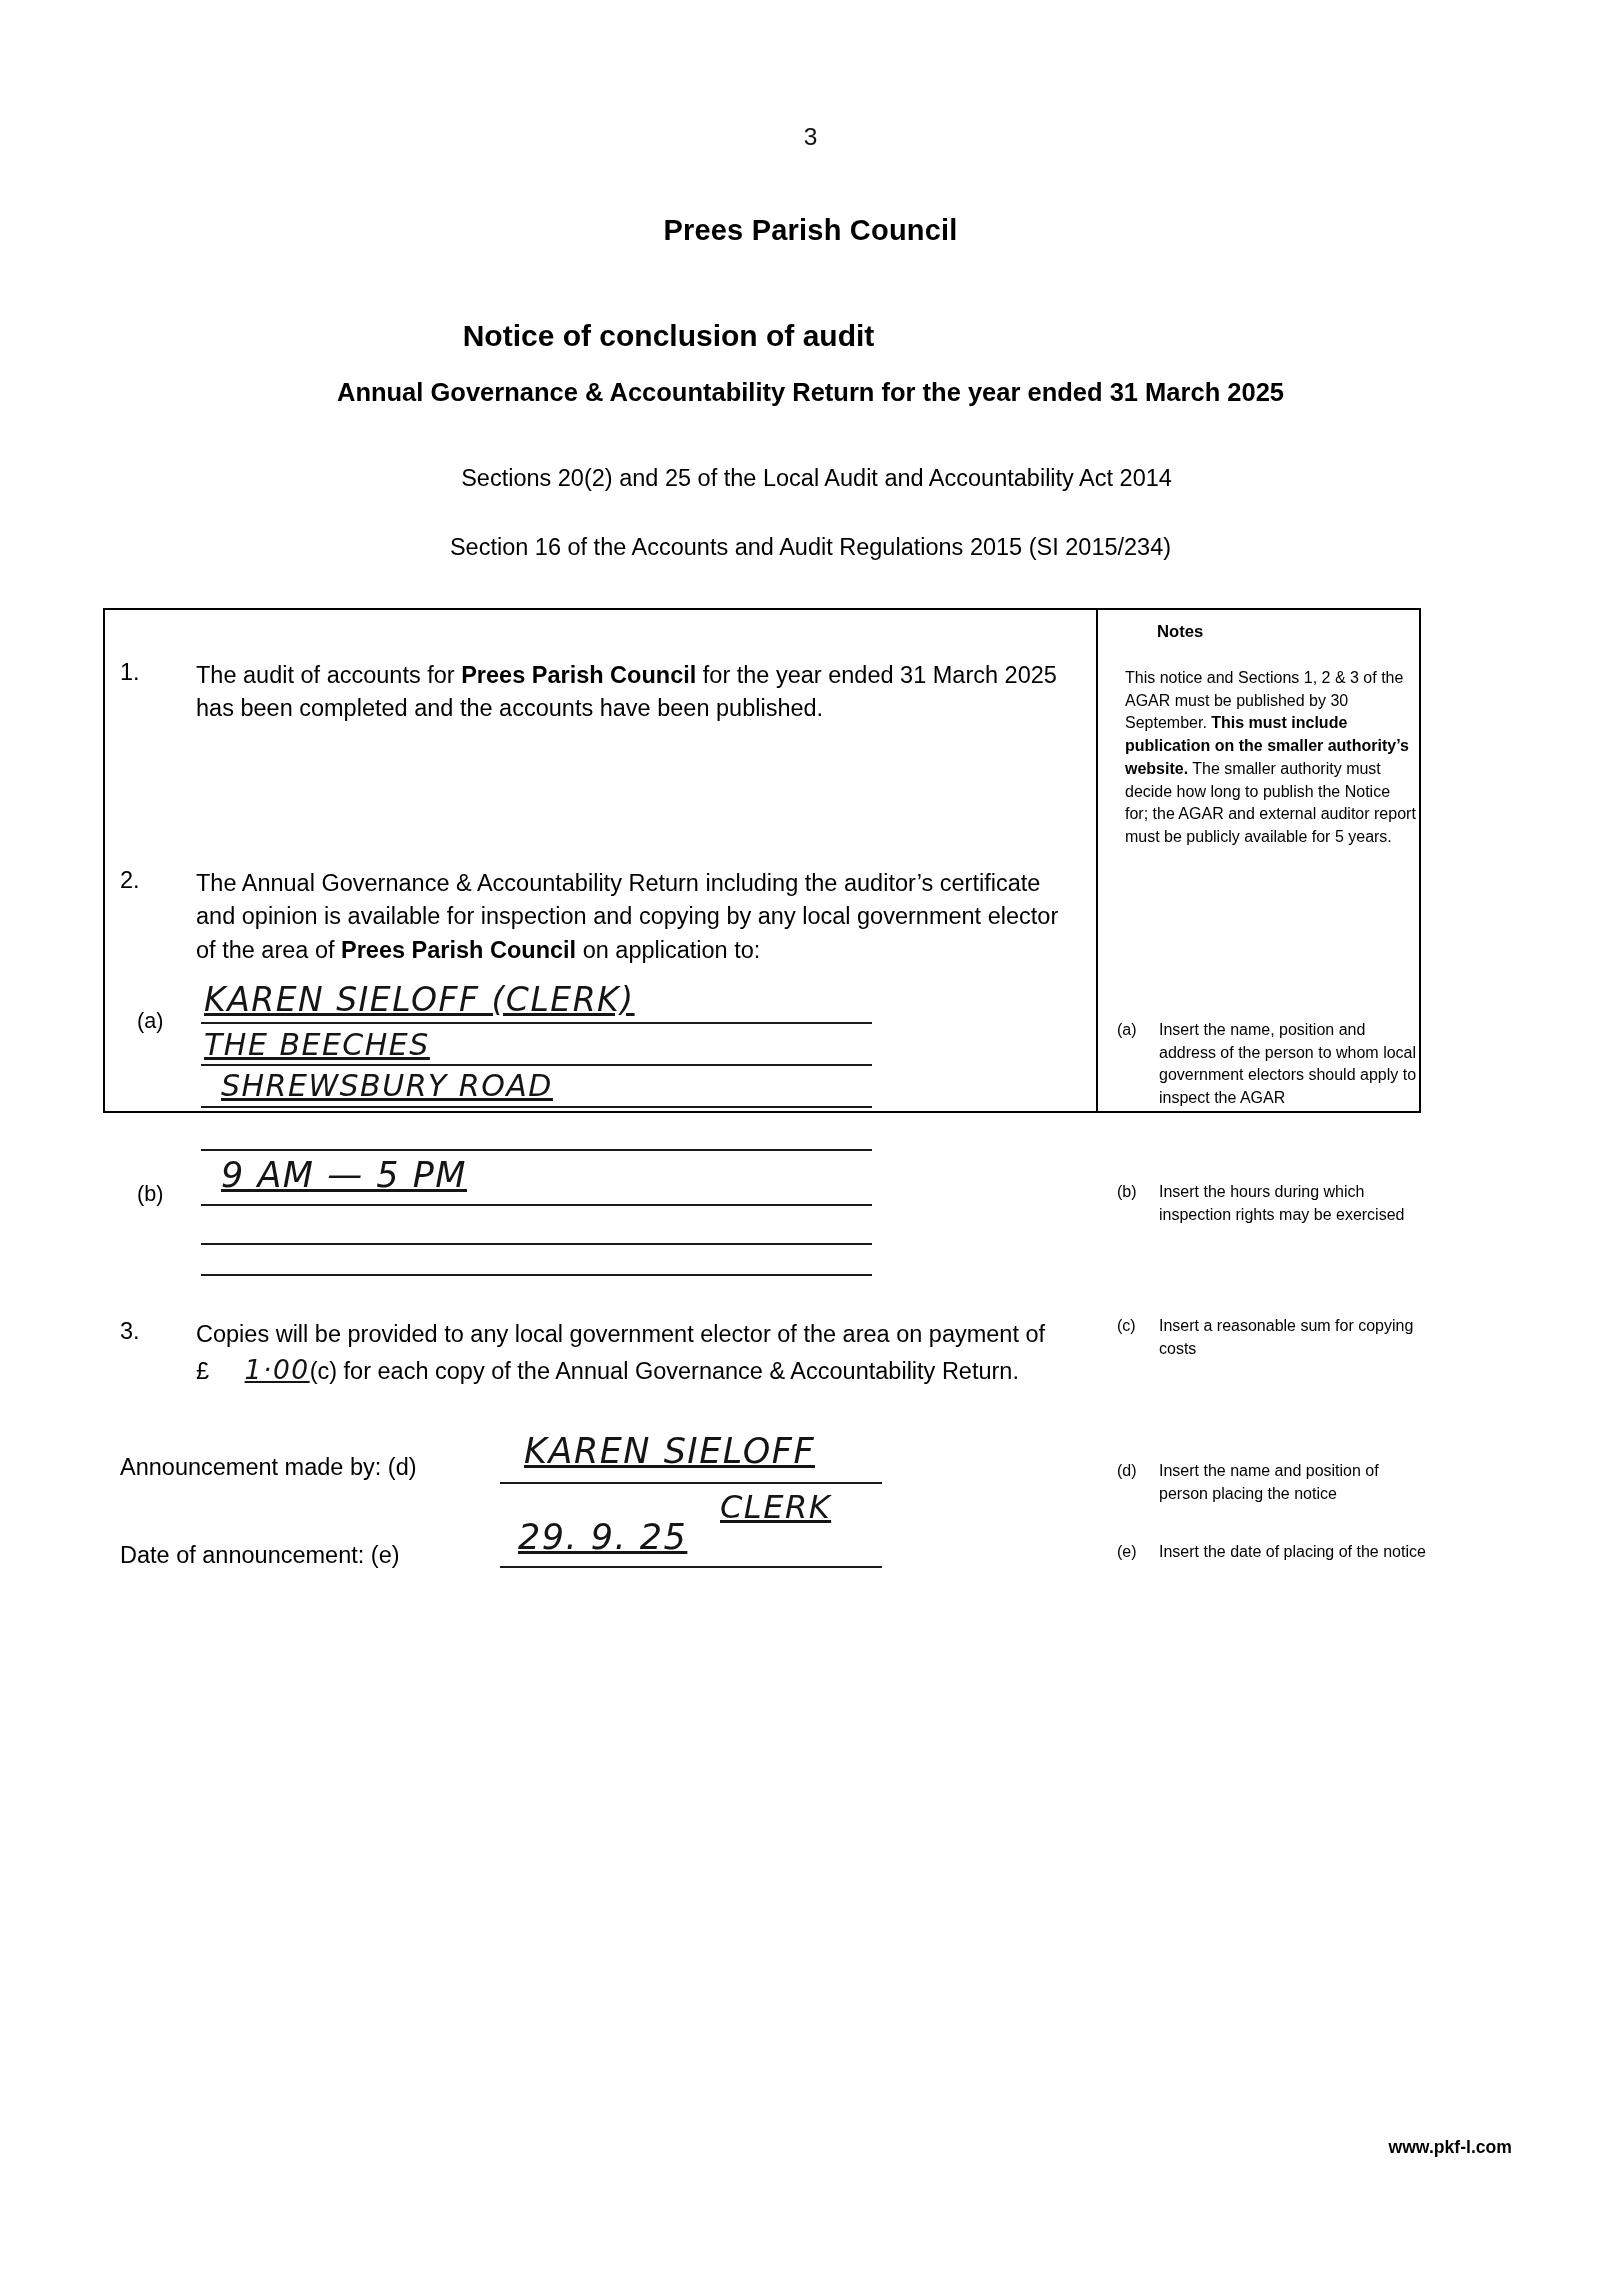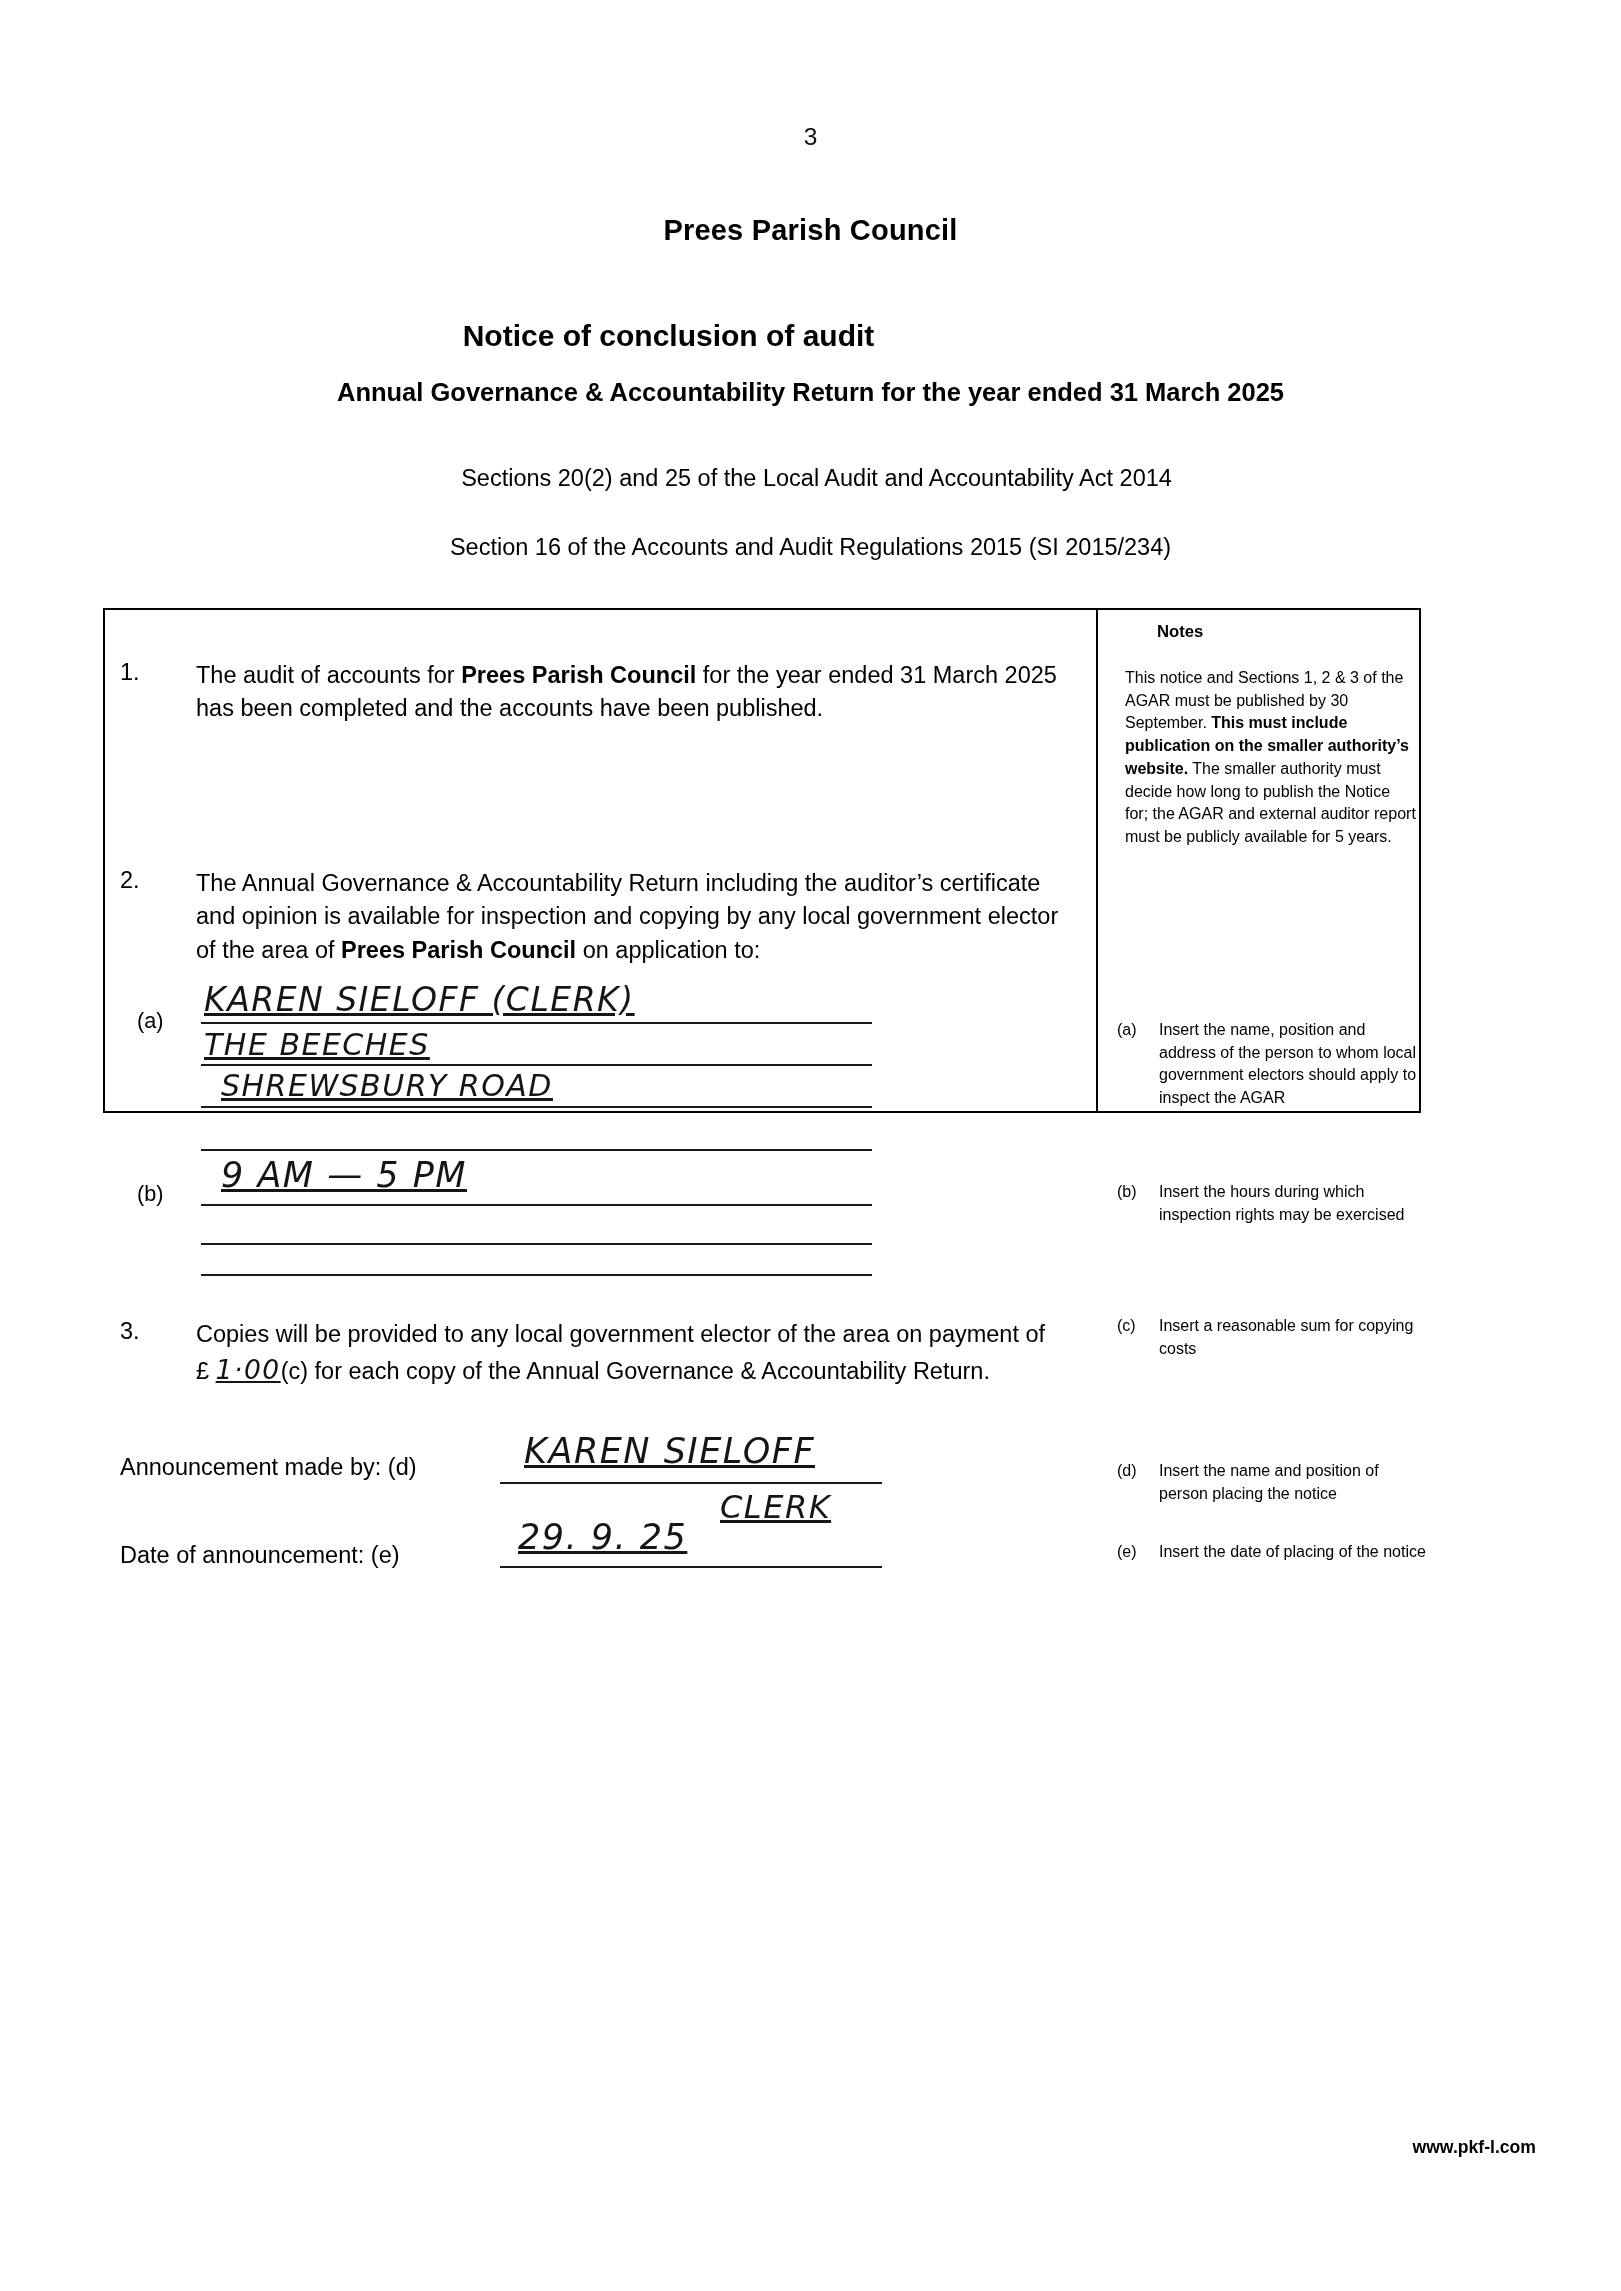--- a/index.html
+++ b/index.html
@@ -136,21 +136,21 @@
     position: absolute;
     font-size: 16px;
     line-height: 1.42;
   }
   .footer {
     position: absolute;
     top: 2137px;
     left: 0;
     width: 1621px;
     text-align: right;
-    padding-right: 85px;
+    padding-right: 109px;
     box-sizing: border-box;
     font-size: 17.6px;
     font-weight: bold;
   }
 </style>
 </head>
 <body>
 
 <div class="page">
 
@@ -192,21 +192,21 @@
   <div class="rule" style="left:201px; top:1149px; width:671px;"></div>
 
   <div class="item-num" style="left:137px; top:1181px; font-size:21.6px;">(b)</div>
   <div class="hand" style="position:absolute; left:221px; top:1155px; font-size:35px;">9 AM  —  5 PM</div>
   <div class="rule" style="left:201px; top:1204px; width:671px;"></div>
   <div class="rule" style="left:201px; top:1243px; width:671px;"></div>
   <div class="rule" style="left:201px; top:1274px; width:671px;"></div>
 
   <div class="item-num" style="left:120px; top:1318px;">3.</div>
   <div class="item" style="left:196px; top:1318px; width:863px;">
-    <span>Copies will be provided to any local government elector of the area on payment of £ </span><span class="hand" style="font-size:26.5px;">1·00</span><span>(c) for each copy of the Annual Governance &amp; Accountability Return.</span>
+    <span>Copies will be provided to any local government elector of the area on payment of £ </span><span class="hand" style="font-size:26.5px;margin-left:29px;">1·00</span><span>(c) for each copy of the Annual Governance &amp; Accountability Return.</span>
   </div>
 
   <div class="item" style="left:120px; top:1451px;">Announcement made by: (d)</div>
   <div class="hand" style="position:absolute; left:524px; top:1431px; font-size:35px;">KAREN   SIELOFF</div>
   <div class="rule" style="left:500px; top:1482px; width:382px;"></div>
 
   <div class="hand" style="position:absolute; left:720px; top:1488px; font-size:32px;">CLERK</div>
 
   <div class="item" style="left:120px; top:1539px;">Date of announcement: (e)</div>
   <div class="hand" style="position:absolute; left:518px; top:1517px; font-size:35px;">29. 9. 25</div>

